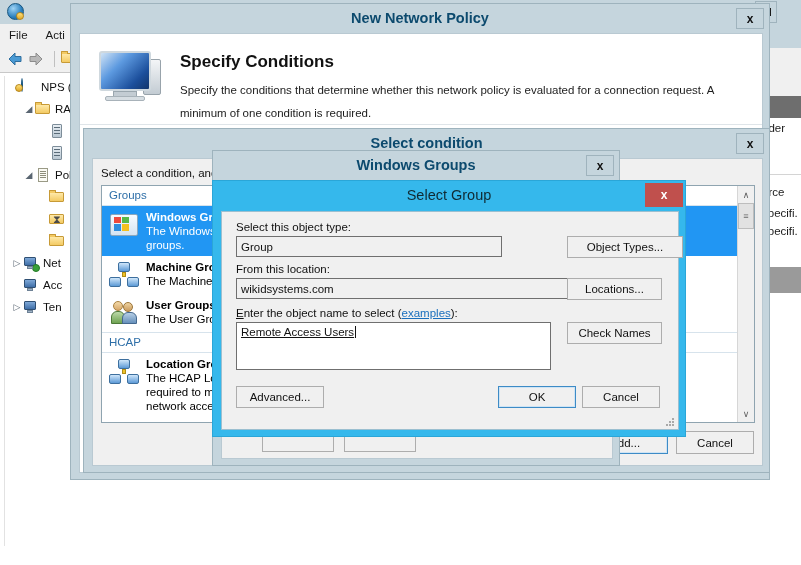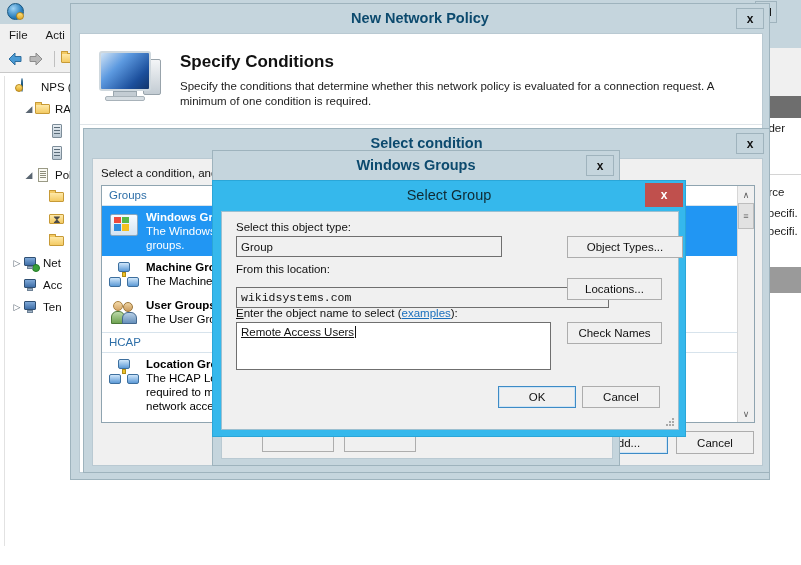--- a/index.html
+++ b/index.html
@@ -89,21 +89,21 @@
   #policy-head{position:absolute;left:0;top:0;width:682px;height:90px;background:#fff;}
   #policy-head-icon{position:absolute;left:15px;top:15px;width:78px;height:60px;}
   .monitor{position:absolute;left:4px;top:2px;width:52px;height:40px;
      background:linear-gradient(135deg,#cfe2f5 0%,#5d9ae0 35%,#1c4f9c 75%,#13356b 100%);
      border:2px solid #cfd8de;border-radius:3px;box-sizing:border-box;}
   .monitor-stand{position:absolute;left:18px;top:42px;width:24px;height:6px;background:#c3ccd3;border:1px solid #9aa6ae;box-sizing:border-box;}
   .monitor-base{position:absolute;left:10px;top:47px;width:40px;height:5px;background:#d6dde2;border:1px solid #a8b2b9;border-radius:2px;box-sizing:border-box;}
   .tower{position:absolute;left:48px;top:10px;width:18px;height:36px;
      background:linear-gradient(#f3f5f7,#c3ccd3);border:1px solid #98a3ab;border-radius:2px;box-sizing:border-box;}
   #policy-title{position:absolute;left:100px;top:18px;font-size:17px;font-weight:bold;color:#111;}
-  #policy-desc{position:absolute;left:100px;top:45px;width:560px;font-size:11.5px;color:#1c1c1c;line-height:15px;}
+  #policy-desc{position:absolute;left:100px;top:45px;width:560px;font-size:11.5px;color:#1c1c1c;line-height:23px;}
   #policy-sep{position:absolute;left:0;top:90px;width:682px;height:1px;background:#dfe5e9;}
 
   #policy-btnrow{position:absolute;left:0;top:390px;width:682px;height:48px;}
   .btn{font-size:11.5px;color:#111;background:#f0f0f0;border:1px solid #adadad;
        box-sizing:border-box;display:flex;align-items:center;justify-content:center;}
   .btn.disabled{color:#909090;border-color:#cfcfcf;background:#f3f3f3;}
   .btn.focus{border:1px solid #3d8bc6;box-shadow:inset 0 0 0 1px #cfe4f4;}
 
   
   #dlg-cond{left:83px;top:128px;width:687px;height:345px;background:#c5d5dd;border:1px solid #9eb3bd;}
@@ -423,30 +423,31 @@
     <span id="sg-title-text">Select Group</span>
     <div id="sg-close">x</div>
   </div>
   <div id="sg-body">
 
     <div class="abs lbl" style="left:14px;top:9px;">Select this object type:</div>
     <div class="abs tbox" style="left:14px;top:24px;width:266px;height:21px;">Group</div>
     <div class="abs btn" style="left:345px;top:24px;width:116px;height:22px;">Object Types...</div>
 
     <div class="abs lbl" style="left:14px;top:51px;">From this location:</div>
-    <div class="abs tbox" style="left:14px;top:75px;width:373px;height:21px;font-family:Liberation Mono, monospace;">wikidsystems.com</div>
+    <div class="abs tbox" style="left:14px;top:66px;width:373px;height:21px;">wikidsystems.com</div>
     <div class="abs btn" style="left:345px;top:66px;width:95px;height:22px;">Locations...</div>
 
     <div class="abs lbl" style="left:14px;top:95px;">
       <span class="uacc">E</span><span>nter the object name to select (</span><span class="ulink">examples</span><span>):</span>
     </div>
     <div class="abs tbox white" style="left:14px;top:110px;width:315px;height:48px;">
       <span class="typed">Remote Access Users</span>
         <span class="caret"></span>
     </div>
     <div class="abs btn" style="left:345px;top:110px;width:95px;height:22px;">Check Names</div>
 
+    <div class="abs btn" style="left:14px;top:174px;width:88px;height:22px;">Advanced...</div>
     <div class="abs btn focus" style="left:276px;top:174px;width:78px;height:22px;">OK</div>
     <div class="abs btn" style="left:360px;top:174px;width:78px;height:22px;">Cancel</div>
 
     <div id="sg-resize"></div>
   </div>
 </div>
 
 </body></html>

